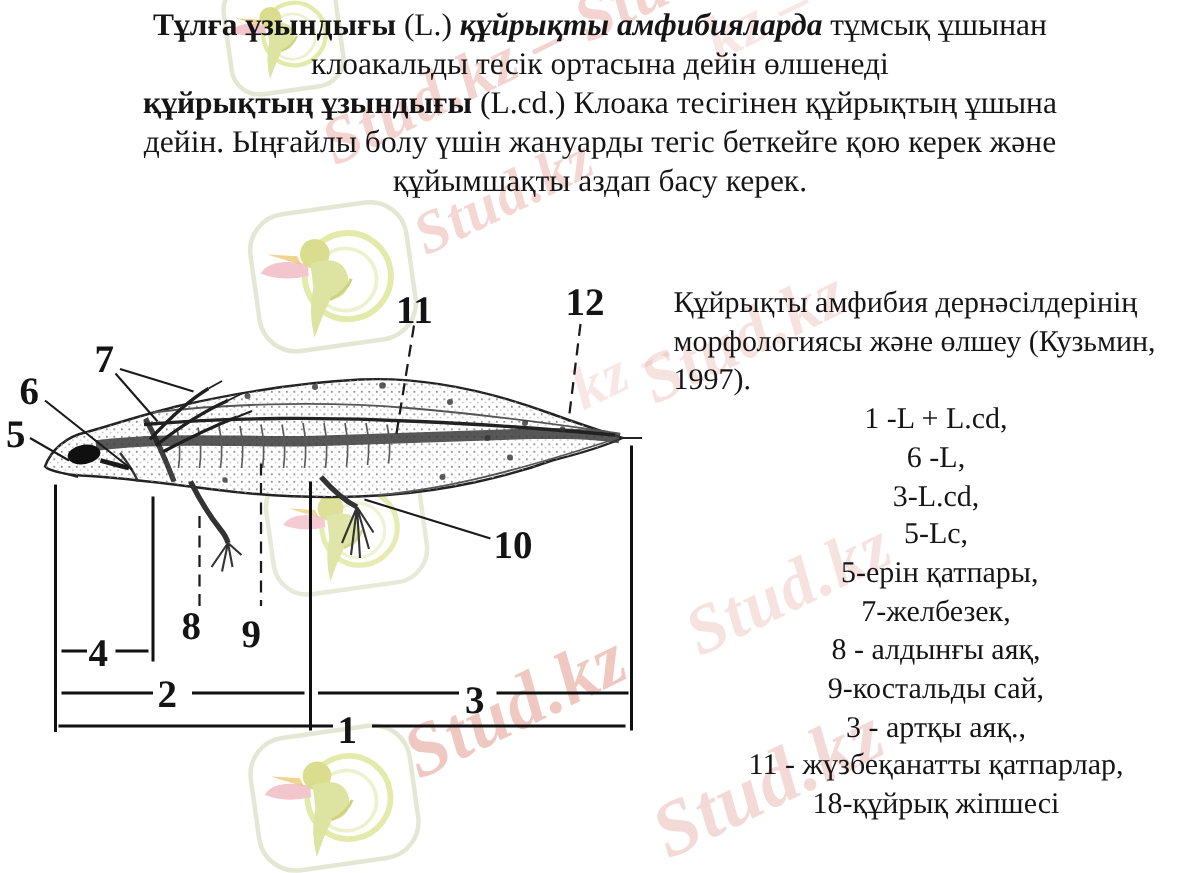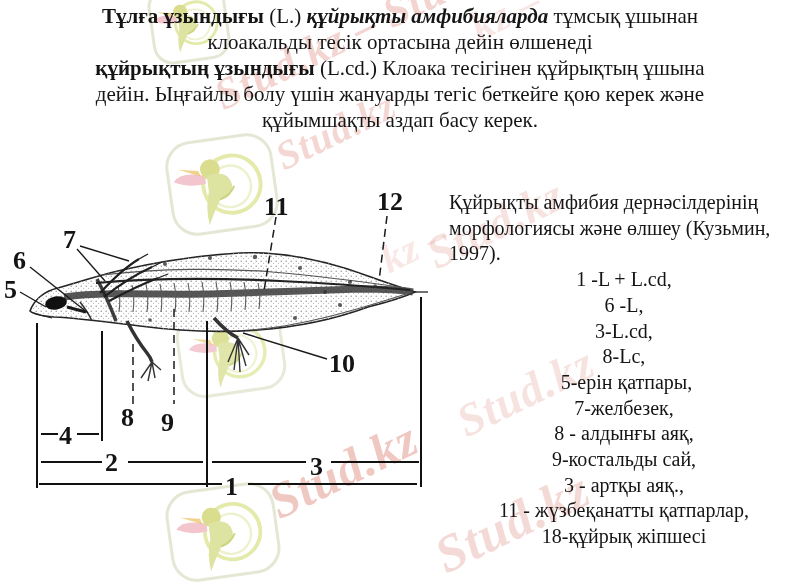--- a/index.html
+++ b/index.html
@@ -214,21 +214,21 @@
       <text class="fig-label" x="310" y="475">3</text>
       <text class="fig-label" x="225" y="495">1</text>
     </g>
   </svg>
 
   <div class="legend">
     <div class="legend-caption">Құйрықты амфибия дернәсілдерінің морфологиясы және өлшеу (Кузьмин, 1997).</div>
     <div class="legend-item">1 -L + L.cd,</div>
     <div class="legend-item">6 -L,</div>
     <div class="legend-item">3-L.cd,</div>
-    <div class="legend-item">8-Lc,</div>
+    <div class="legend-item">5-Lc,</div>
     <div class="legend-item"> 5-ерін қатпары,</div>
     <div class="legend-item">7-желбезек,</div>
     <div class="legend-item">8 - алдынғы аяқ,</div>
     <div class="legend-item">9-костальды сай,</div>
     <div class="legend-item">3 - артқы аяқ.,</div>
     <div class="legend-item">11 - жүзбеқанатты қатпарлар,</div>
     <div class="legend-item">18-құйрық жіпшесі</div>
   </div>
 
 </div>

